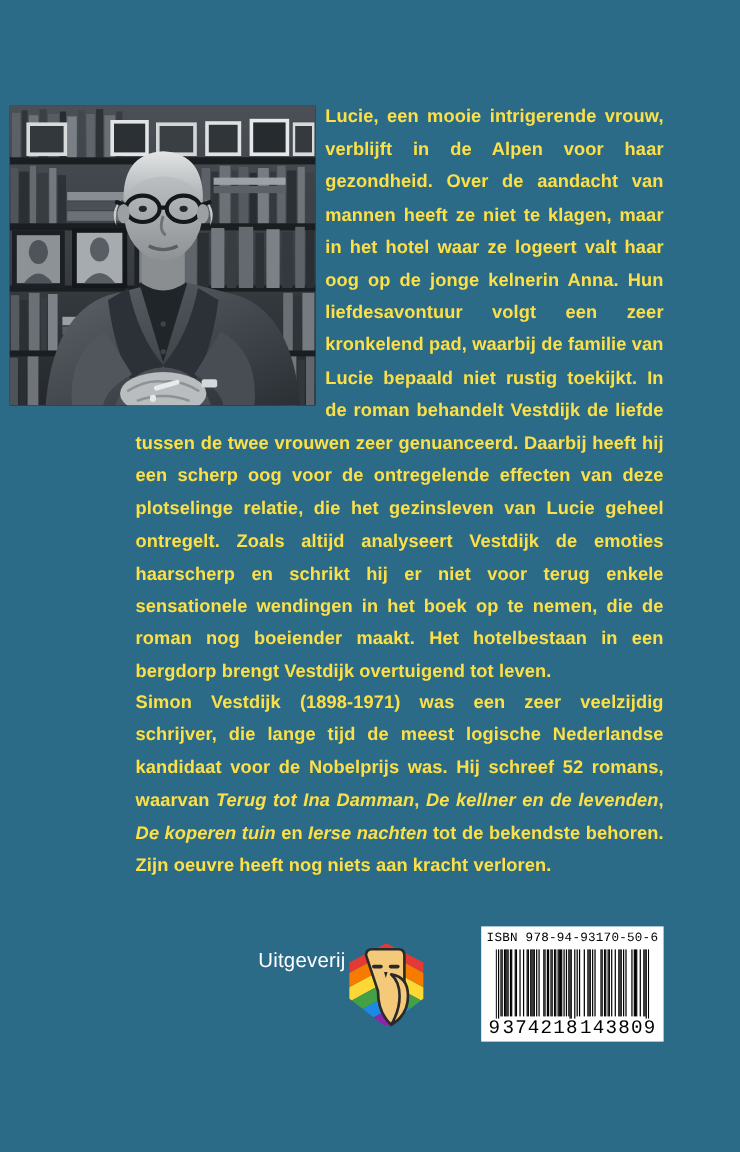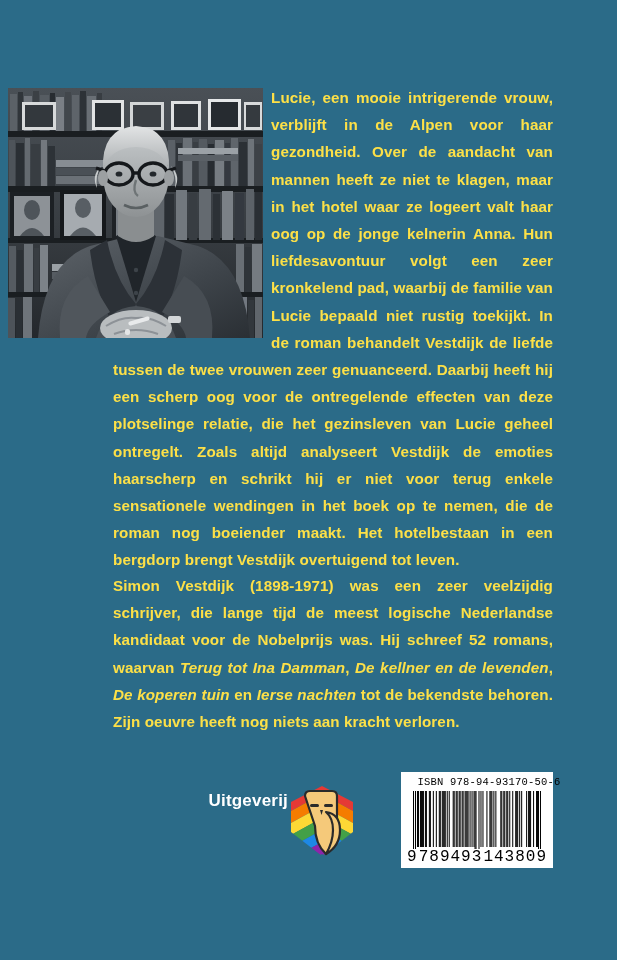--- a/index.html
+++ b/index.html
@@ -67,21 +67,21 @@
     width: 160px;
     height: 78px;
   }
   #logo-text {
     position: absolute;
     left: 0;
     top: 10px;
     width: 92px;
     text-align: right;
     color: #ffffff;
-    font-weight: 700;
+    font-weight: 400;
     line-height: 1.05;
   }
   #logo-line-1 { font-size: 17px; letter-spacing: .2px; }
   #logo-line-2 { font-size: 19px; letter-spacing: .2px; white-space: nowrap; }
   #logo-line-2 .big { font-size: 30px; letter-spacing: 0; }
   #owl-mark {
     position: absolute;
     left: 93px;
     top: 0;
     width: 66px;
@@ -102,21 +102,20 @@
   #isbn-text {
     position: absolute;
     left: 0;
     top: 4px;
     width: 152px;
     text-align: center;
     color: #000000;
     font-family: "Liberation Mono", monospace;
     font-size: 10.5px;
     letter-spacing: .2px;
-    margin-left: 12px;
   }
   #barcode-bars {
     position: absolute;
     left: 12px;
     top: 19px;
     width: 128px;
     height: 58px;
   }
   #barcode-bars svg { display: block; width: 100%; height: 100%; }
   #barcode-digits {
@@ -438,18 +437,18 @@
           <rect x="117.085" y="0" width="1.012" height="56" fill="#000"></rect>
           <rect x="120.062" y="0" width="1.012" height="56" fill="#000"></rect>
           <rect x="123.039" y="0" width="1.012" height="56" fill="#000"></rect>
           <rect x="124.031" y="0" width="1.012" height="56" fill="#000"></rect>
           <rect x="125.023" y="0" width="1.012" height="58" fill="#000"></rect>
           <rect x="127.008" y="0" width="1.012" height="58" fill="#000"></rect>
         </svg>
     </div>
     <div id="barcode-digits">
       <span>9</span>
-      <span>789493</span>
+      <span>374218</span>
       <span>143809</span>
     </div>
   </div>
 
 </div>
 
 </body></html>

